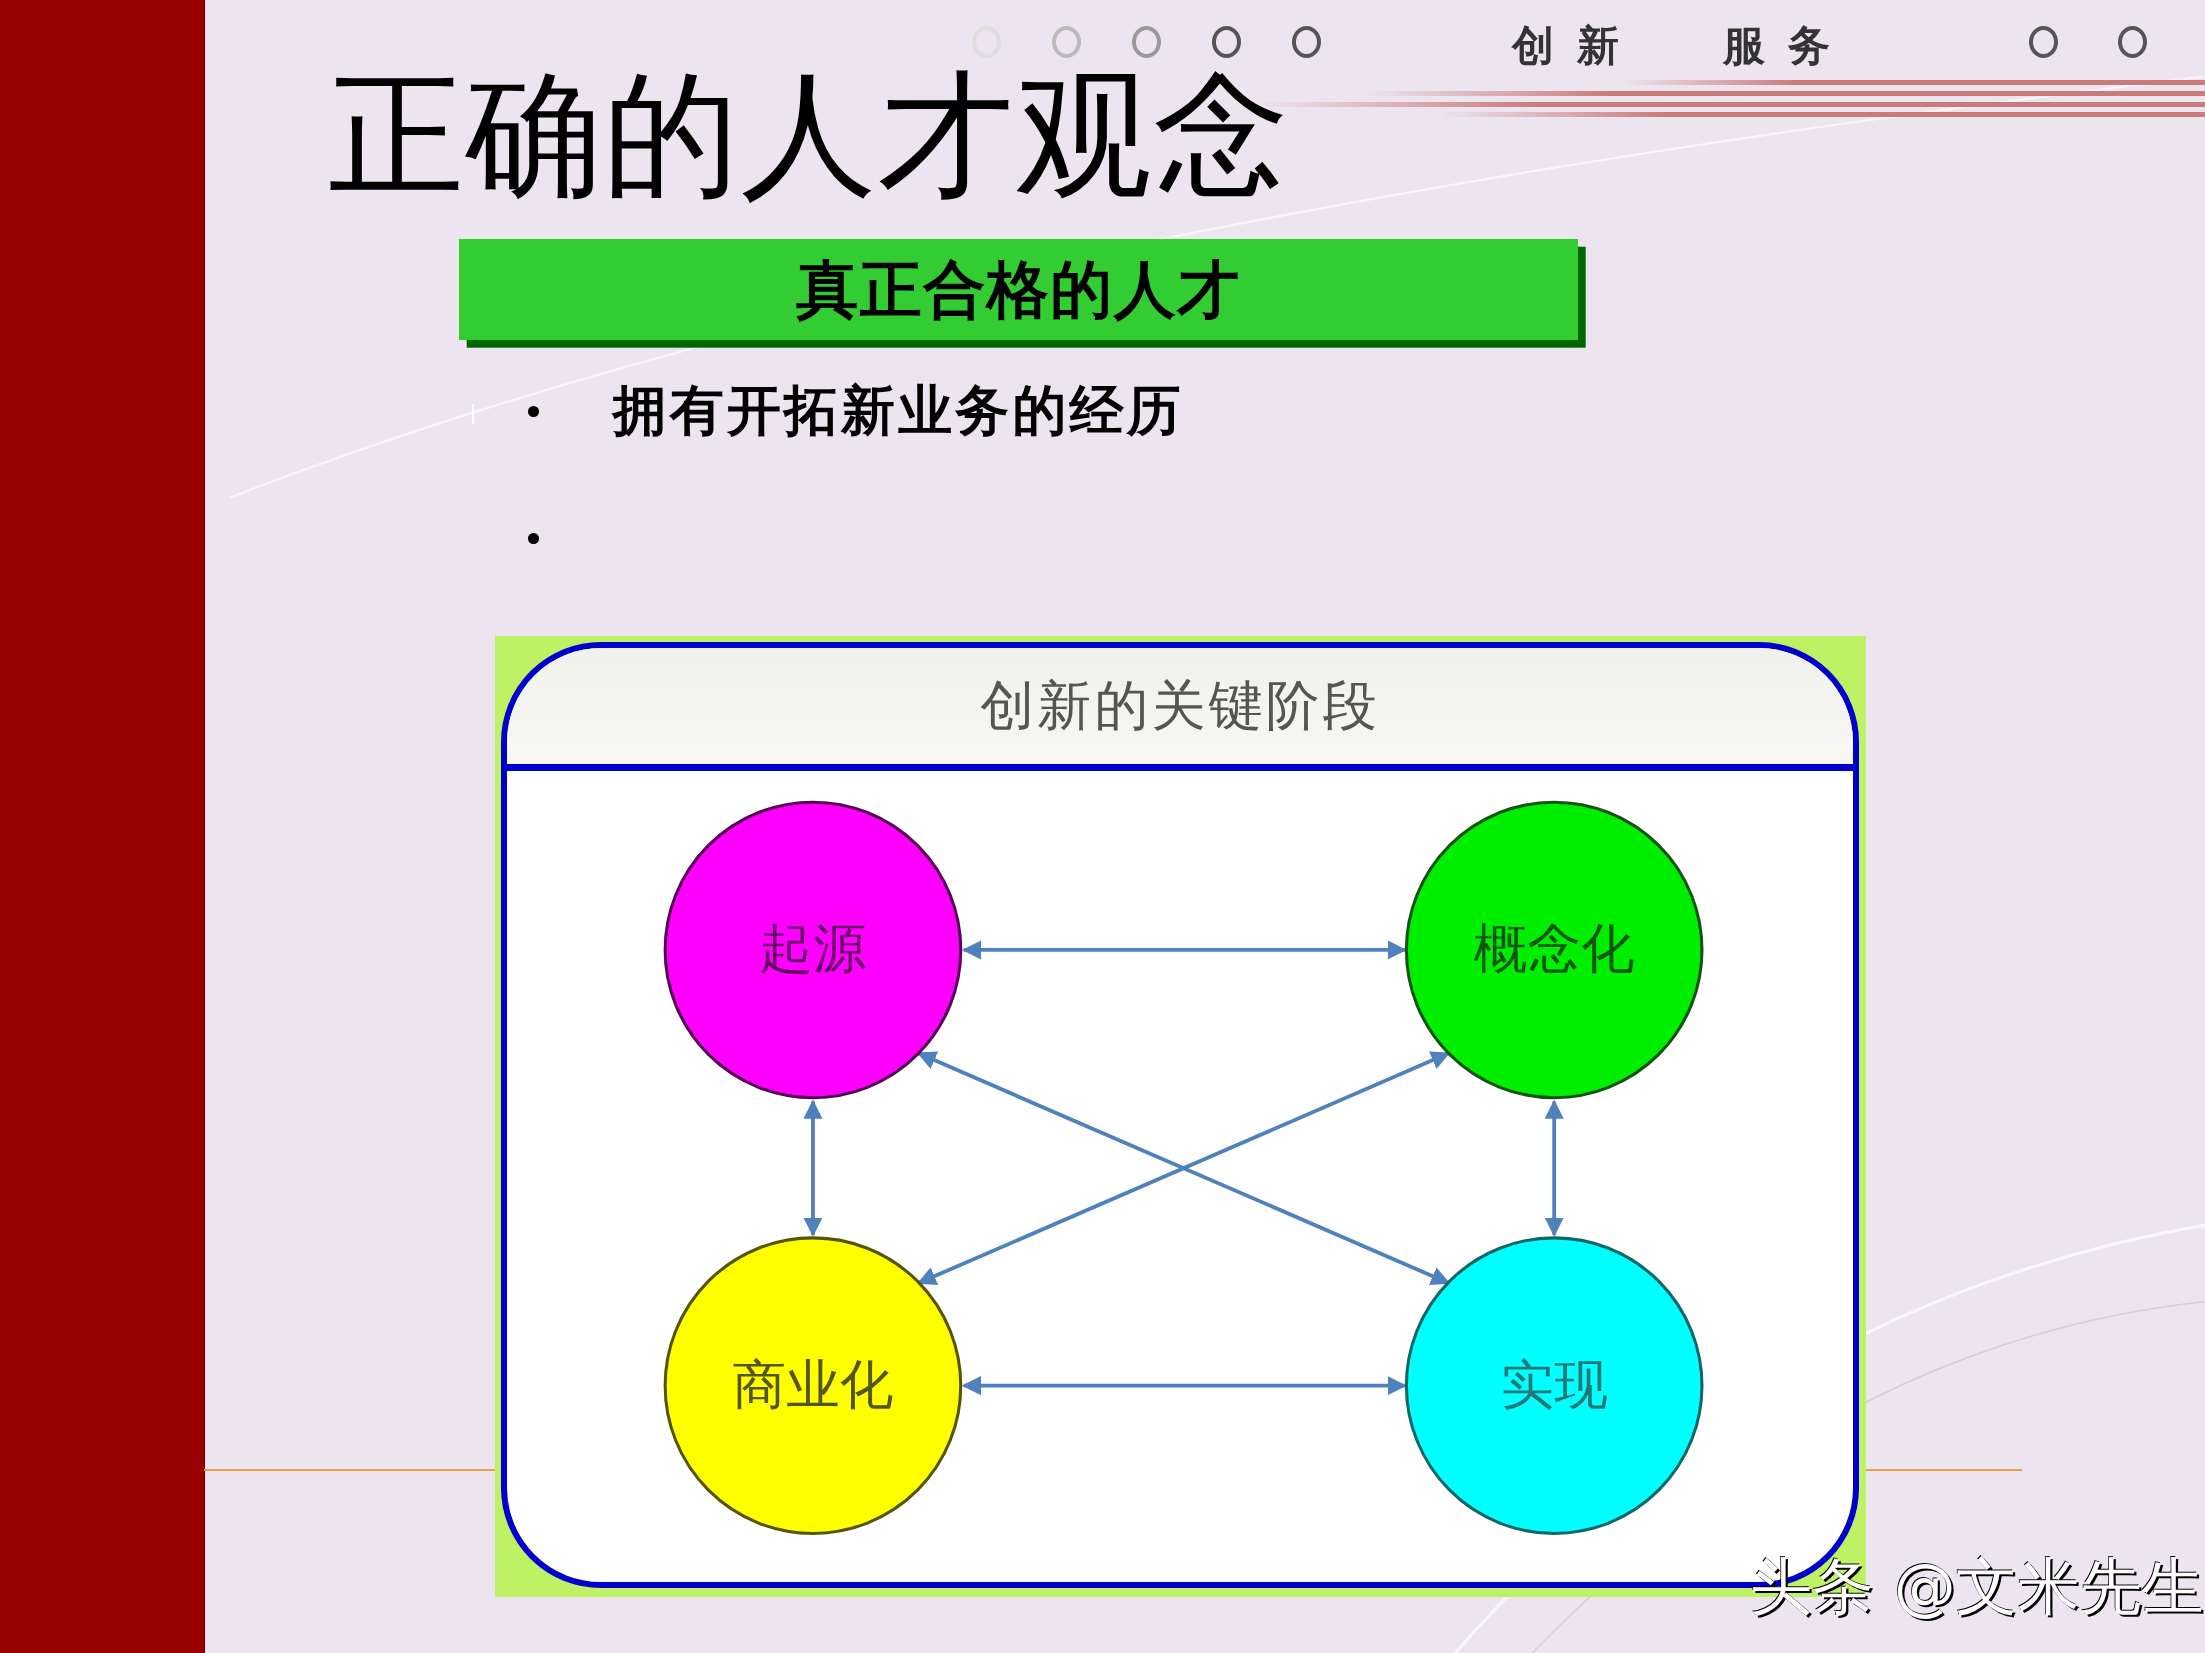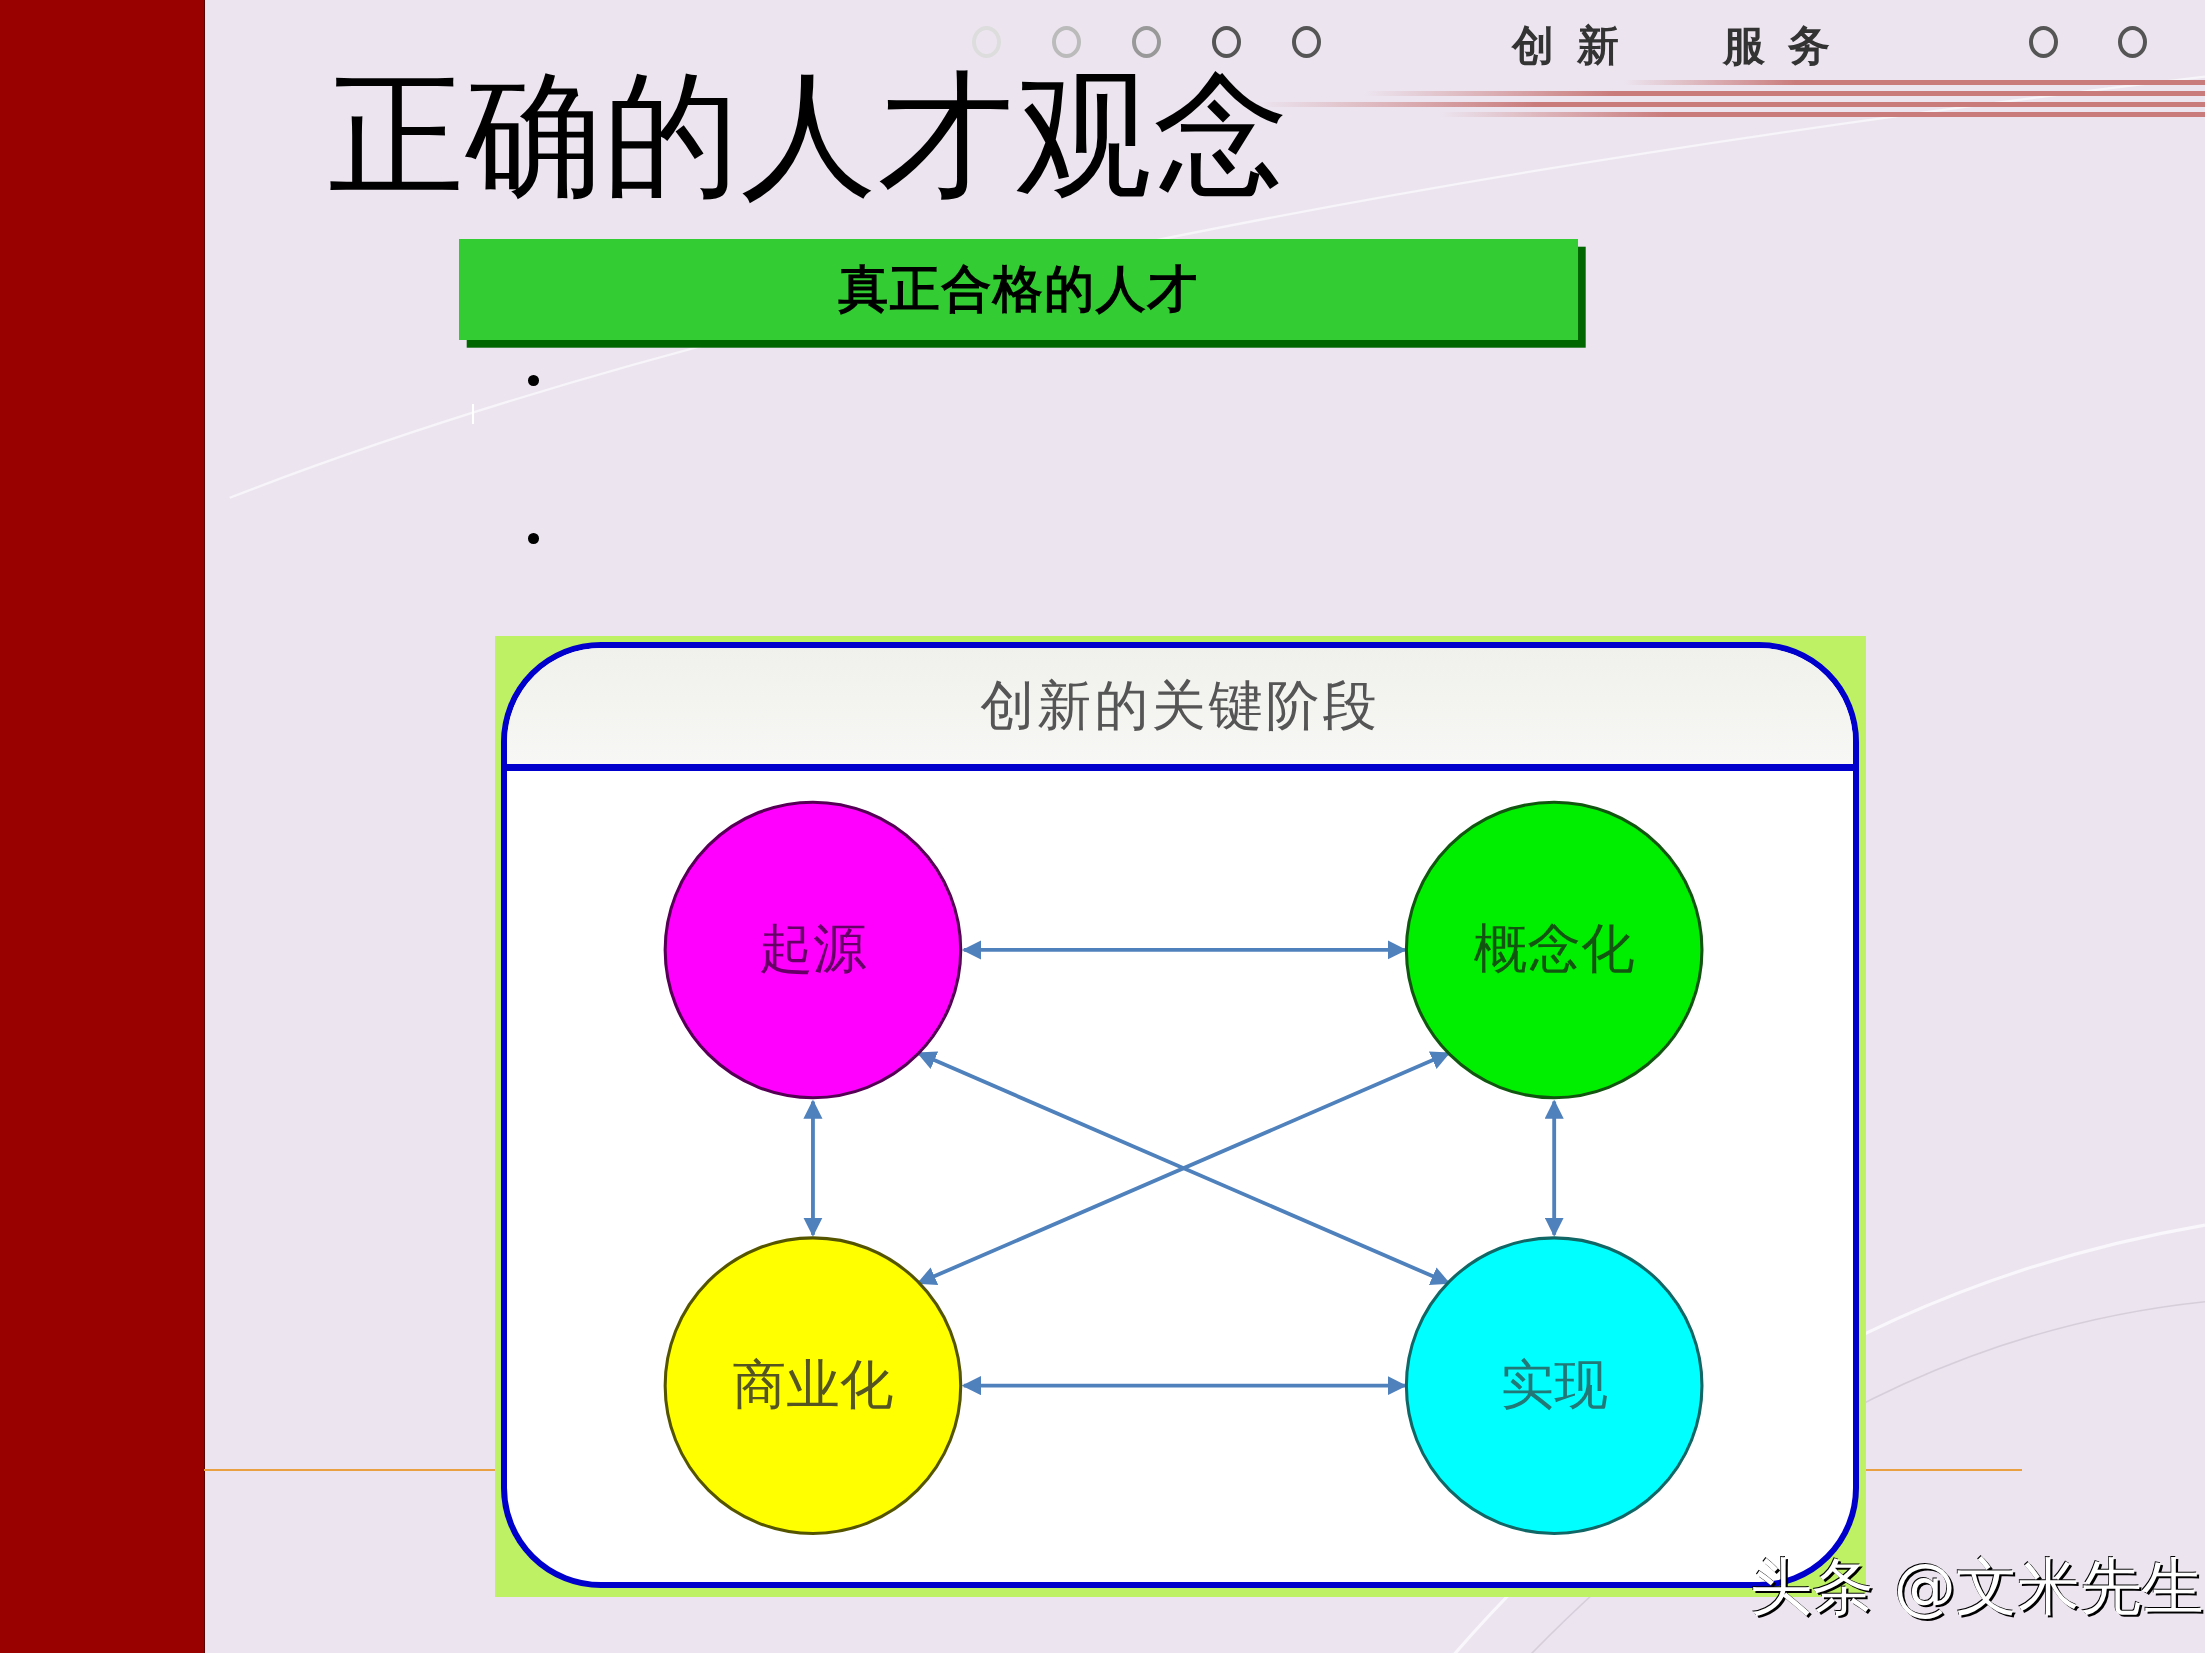--- a/index.html
+++ b/index.html
@@ -12,21 +12,21 @@
   .red-bar { position: absolute; left: 0; top: 0; width: 204px; height: 1654px; background: #990000; border-right: 1.5px solid #5a0000; }
   .title { position: absolute; left: 328px; top: 31px; font-size: 136px; line-height: 153px; color: #000; font-family: "DejaVu Serif", "Liberation Serif", serif; letter-spacing: 1.5px; white-space: nowrap; margin-top: 28px; }
   .hdr-circles { position: absolute; top: 26px; left: 972px; display: flex; gap: 51px; }
   .hdr-circle { width: 29px; height: 32px; border: 4.6px solid #555; border-radius: 50%; box-sizing: border-box; }
   .hdr-circle.faint1 { border-color: #ddd; } .hdr-circle.faint2 { border-color: #bbb; } .hdr-circle.faint3 { border-color: #999; }
   .hdr-right-circles { position: absolute; top: 26px; left: 2029px; display: flex; gap: 60px; }
   .brand { position: absolute; top: 18.4px; font-size: 42px; font-weight: bold; color: #333; letter-spacing: 23px; white-space: nowrap; }
   .stripes { position: absolute; left: 1256px; top: 77px; width: 949px; height: 46px; }
   .stripe { position: absolute; right: 0; height: 5.4px; background: linear-gradient(to right, rgba(200,120,120,0), #c97a7a 30%, #c97a7a); }
   .green-box { position: absolute; left: 459px; top: 239px; width: 1119px; height: 101px; background: #33cc33; box-shadow: 7.7px 7.7px 0 #006600; display: flex; align-items: center; justify-content: center; }
-  .green-box span { font-size: 50px; font-weight: bold; color: #000; letter-spacing: 1.5px; }
+  .green-box span { font-size: 62px; font-weight: bold; color: #000; letter-spacing: 1.5px; }
   .bullet { position: absolute; left: 528px; display: flex; align-items: center; }
   .bullet .dot { width: 10.7px; height: 10.7px; border-radius: 50%; background: #000; margin-right: 74px; }
   .bullet .txt { font-size: 54px; color: #000; font-weight: bold; letter-spacing: 3.1px; white-space: nowrap; }
   .orange-line { position: absolute; left: 204px; top: 1469px; width: 1818px; height: 1.5px; background: #e8a040; }
   .diagram { position: absolute; left: 495px; top: 636px; width: 1371px; height: 961px; background: #bef264; }
   .frame { position: absolute; left: 6.1px; top: 6.1px; width: 1358px; height: 946px; border: 6.9px solid #0000cc; border-radius: 100px; box-sizing: border-box; overflow: hidden; background: #fff; }
   .frame-header { position: absolute; left: 0; top: 0; width: 100%; height: 116px; background: linear-gradient(#f0f0ec, #f7f7f5); border-bottom: 7.7px solid #0000cc; display: flex; align-items: center; justify-content: center; }
   .frame-header span { font-size: 54px; color: #555; letter-spacing: 3.1px; }
   .diagram svg { position: absolute; left: 0; top: 0; }
   .watermark { position: absolute; left: 1750px; top: 1545px; font-size: 62px; color: #fff; text-shadow: 2.3px 2.3px 0 #000, -0.8px -0.8px 0 #000; white-space: nowrap; }
@@ -66,20 +66,21 @@
 </div>
 
 <div class="green-box">
   <span>真正合格的人才</span>
 </div>
 
 <div class="edge-mark"></div>
 
 <div class="bullet" style="top:375px">
   <div class="dot"></div>
+  <div class="txt">拥有开拓新业务的经历</div>
 </div>
 <div class="bullet" style="top:533px">
   <div class="dot"></div>
 </div>
 
 <div class="orange-line"></div>
 
 <div class="diagram">
   <div class="frame">
     <div class="frame-header">

